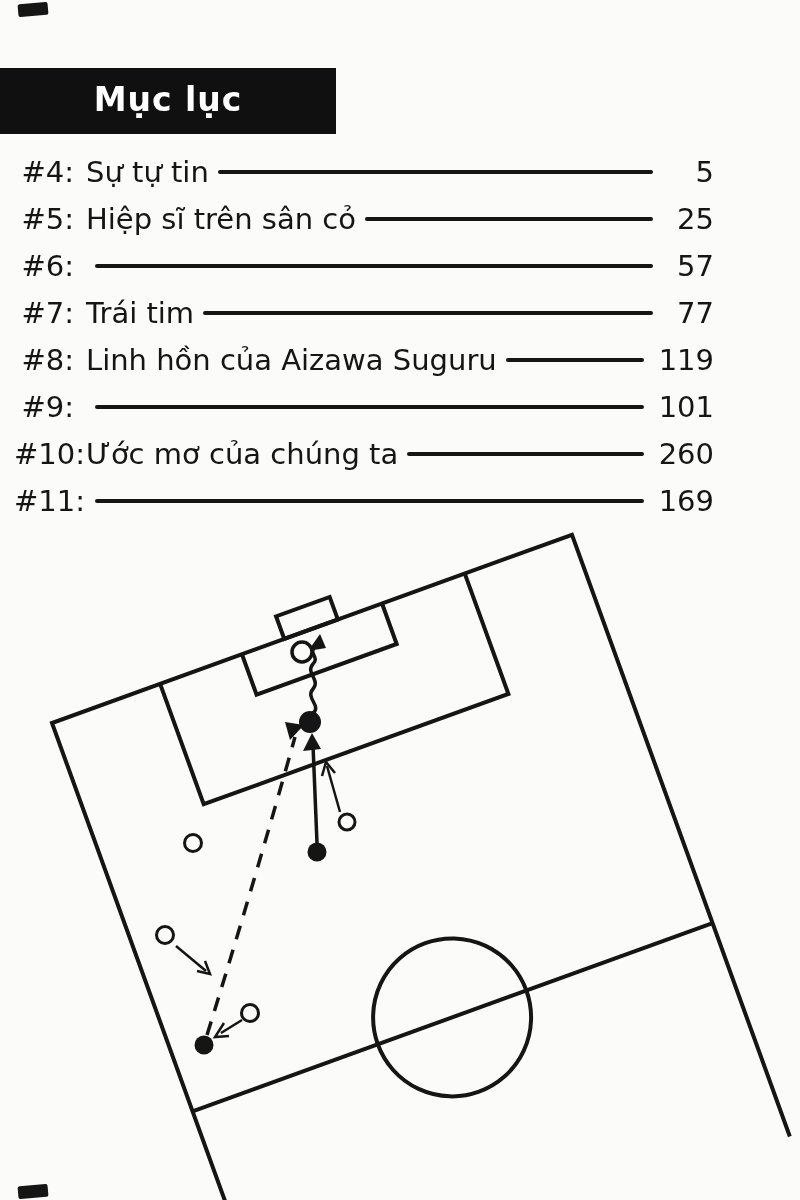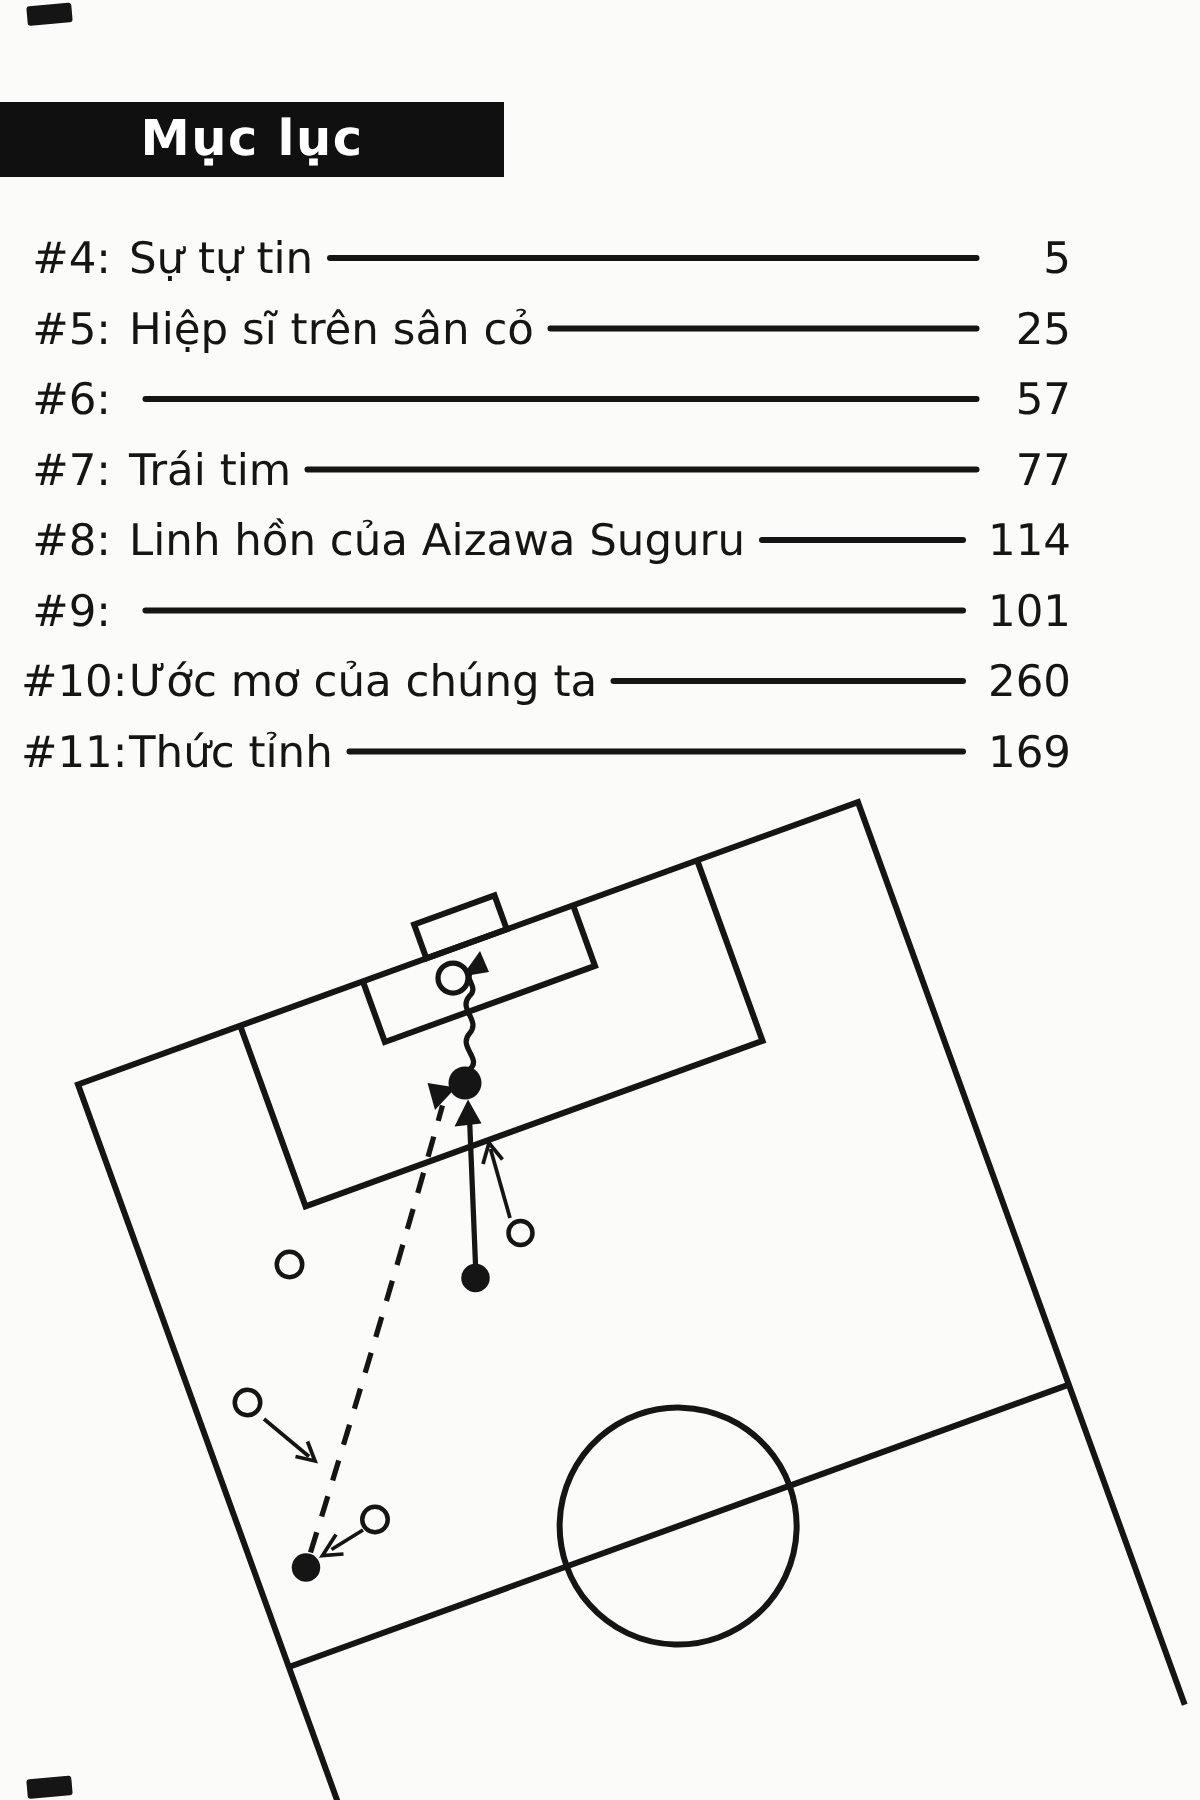--- a/index.html
+++ b/index.html
@@ -9,21 +9,21 @@
     font-family:"DejaVu Sans","Liberation Sans",sans-serif;
     color:#151515;
   }
   .corner-mark{
     position:absolute;width:30px;height:13px;background:#151515;
     border-radius:2px;transform:rotate(-5deg);
   }
   .corner-mark.top{left:18px;top:3px;}
   .corner-mark.bottom{left:18px;top:1185px;}
   .header-bar{
-    position:absolute;left:0;top:68px;width:336px;height:50px;
+    position:absolute;left:0;top:68px;width:336px;height:66px;
     background:#101010;display:flex;align-items:center;justify-content:center;
   }
   .header-bar .title{
     color:#ffffff;font-size:33px;font-weight:bold;letter-spacing:1px;
     line-height:1;padding-bottom:4px;
   }
   .toc{
     position:absolute;left:14px;top:148px;right:86px;
   }
   .toc-row{
@@ -72,36 +72,35 @@
   <div class="toc-row">
     <span class="toc-num">#7:</span>
     <span class="toc-title">Trái tim</span>
     <span class="toc-leader"></span>
     <span class="toc-page">77</span>
   </div>
   <div class="toc-row">
     <span class="toc-num">#8:</span>
     <span class="toc-title">Linh hồn của Aizawa Suguru</span>
     <span class="toc-leader"></span>
-    <span class="toc-page">114</span>
+    <span class="toc-page">119</span>
   </div>
   <div class="toc-row">
     <span class="toc-num">#9:</span>
     <span class="toc-leader"></span>
     <span class="toc-page">101</span>
   </div>
   <div class="toc-row">
     <span class="toc-num">#10:</span>
     <span class="toc-title">Ước mơ của chúng ta</span>
     <span class="toc-leader"></span>
     <span class="toc-page">260</span>
   </div>
   <div class="toc-row">
     <span class="toc-num">#11:</span>
-    <span class="toc-title">Thức tỉnh</span>
     <span class="toc-leader"></span>
     <span class="toc-page">169</span>
   </div>
 </div>
 
 <div class="diagram-wrap">
   <svg width="800" height="670" viewBox="0 0 800 670">
 
     <g transform="translate(52,193) rotate(-19.9)" fill="none" stroke="#151515" stroke-width="4" stroke-linejoin="miter">
       <path d="M 0 640 L 0 0 L 553 0 L 553 640"></path>

